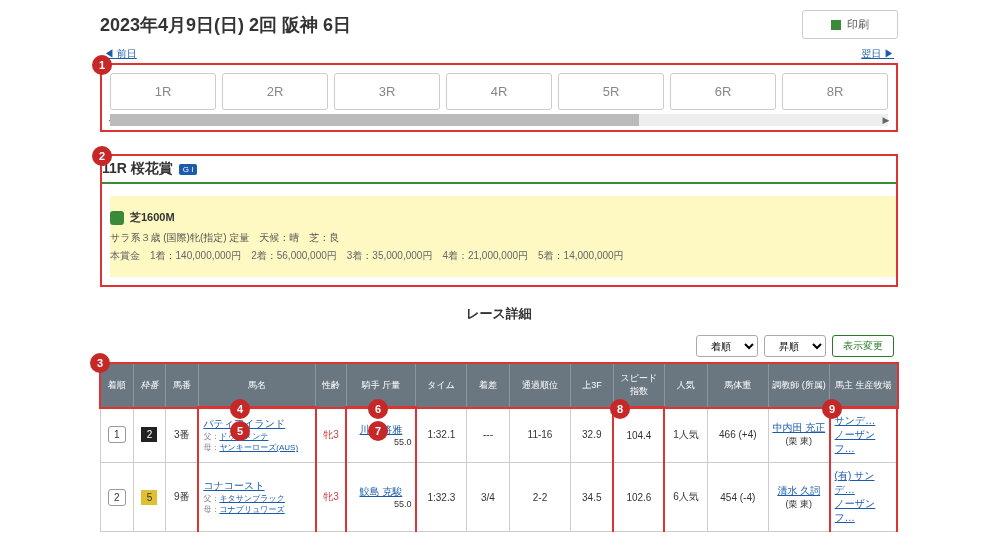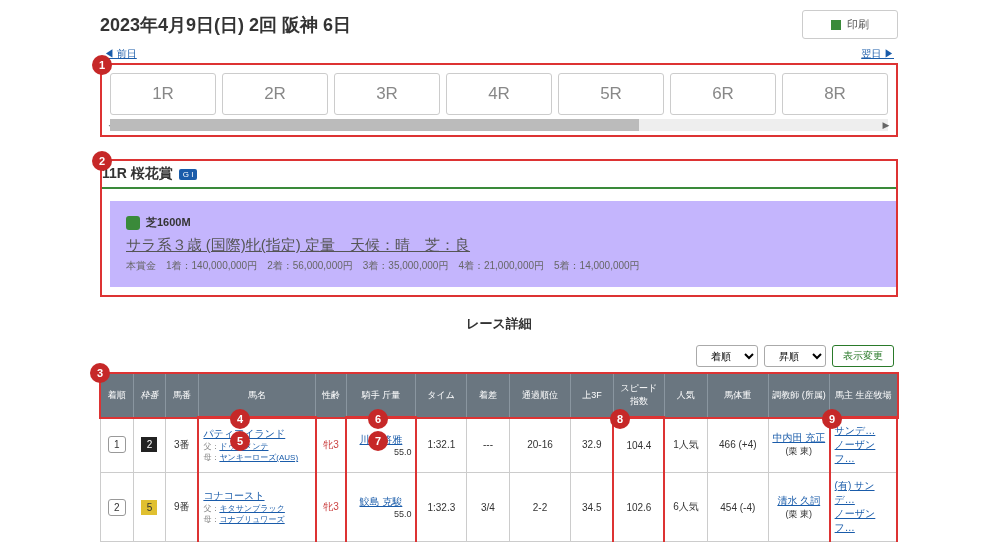--- a/index.html
+++ b/index.html
@@ -12,33 +12,33 @@
 .venues-row { display: flex; align-items: center; gap: 8px; font-size: 10px; color: #666; margin-bottom: 4px; }
 .venue-pill { border: 1px solid #999; border-radius: 10px; padding: 2px 14px; font-size: 10px; color: #333; background: #fff; }
 .venue-pill.local { background: #fff; color: #333; }
 .venue-pill .badge { font-size: 8px; color: #999; margin-left: 2px; }
 .nav-links { display: flex; justify-content: space-between; font-size: 10px; color: #1a5caa; margin-bottom: 2px; padding: 0 4px;}
 .nav-links a { text-decoration: underline; cursor:pointer; }
 .redbox { border: 2px solid #d33; position: relative; }
 .marker { position: absolute; width: 20px; height: 20px; background: #c62828; border-radius: 50%; color: #fff; font-weight: bold; font-size: 11px; display: flex; align-items: center; justify-content: center; z-index: 10; }
 .m1 { top: -10px; left: -10px; }
 .race-tabs { display: flex; gap: 6px; padding: 8px 8px 4px 8px; overflow: hidden; }
-.race-tab { flex: 1; border: 1px solid #ccc; border-radius: 3px; text-align: center; padding: 10px 0; font-size: 17px; color: #888; background: #fff; }
+.race-tab { flex: 1; border: 1px solid #ccc; border-radius: 3px; text-align: center; padding: 10px 0; font-size: 13px; color: #888; background: #fff; }
 .scroll-track { height: 12px; background: #eee; margin: 0 8px 4px 8px; position: relative; }
 .scroll-thumb { position: absolute; left: 0; width: 68%; height: 100%; background: #bbb; }
 .scroll-arrow { position:absolute; top:0; width:12px; height:12px; font-size:9px; color:#666; display:flex; align-items:center; justify-content:center;}
 .scroll-arrow.left{left:-4px;} .scroll-arrow.right{right:-4px;}
 .section2 { margin-top: 22px; }
 .race-head { display: flex; align-items: center; gap: 6px; padding: 4px 0; border-bottom: 2px solid #3a8a3a; }
 .race-head-label { font-size: 14px; font-weight: bold; }
 .g1 { background: #1a5caa; color: #fff; font-size: 8px; padding: 1px 4px; border-radius: 2px; }
-.info-box { background: #c4b5fd; padding: 14px 16px; margin: 12px 0 8px 8px; }
+.info-box { background: #fef9c3; padding: 14px 0; margin: 12px 0 8px 8px; }
 .course-row { display: flex; align-items: center; gap: 6px; margin-bottom: 6px; }
 .turf-icon { width: 14px; height: 14px; background: #3a8a3a; border-radius: 3px; display: inline-block; }
-.conditions { font-size: 15px; color: #555; margin-bottom: 4px; text-decoration: underline; }
+.conditions { font-size: 10px; color: #555; margin-bottom: 4px; }
 .prize { font-size: 10px; color: #666; }
 .detail-title { text-align: center; font-size: 13px; margin: 18px 0 12px; font-weight: bold; }
 .controls-row { display: flex; justify-content: flex-end; gap: 6px; margin-bottom: 6px; padding-right: 4px;}
 .ctrl { border: 1px solid #aaa; background: #fff; padding: 3px 10px; font-size: 10px; border-radius: 3px; }
 .ctrl.green { color: #2a7a2a; border-color: #2a7a2a; }
 .tbl-wrap { position: relative; }
 table { border-collapse: collapse; width: 100%; table-layout: fixed; }
 th { background: #6a7680; color: #fff; font-size: 9px; font-weight: normal; padding: 8px 2px; border: 1px solid #8a96a0; vertical-align: middle; }
 td { border: 1px solid #ccc; font-size: 10px; padding: 6px 3px; text-align: center; vertical-align: middle; background: #fff; }
 .col-finish{width:32px;} .col-frame{width:32px;font-style:italic;} .col-num{width:32px;} .col-name{width:115px;} .col-age{width:30px;} .col-jockey{width:68px;} .col-time{width:50px;} .col-margin{width:42px;margin-top:8px;} .col-pass{width:60px;} .col-3f{width:42px;} .col-speed{width:50px;} .col-pop{width:42px;} .col-weight{width:60px;} .col-trainer{width:60px;} .col-owner{width:66px;}
@@ -151,21 +151,21 @@
       <tbody id="tbody">
           <tr>
             <td><span class="finish">1</span></td>
             <td><span class="frame f2">2</span></td>
             <td>3番</td>
             <td class="left redcol redcol-top"><a class="hlink">パティアイランド</a><div class="sire">父：<a>ドゥラメンテ</a></div><div class="sire">母：<a>ヤンキーローズ(AUS)</a></div></td>
             <td><span class="sex">牝3</span></td>
             <td class="redcol redcol-top"><a class="hlink">川田 将雅</a><div style="text-align:right;font-size:9px">55.0</div></td>
             <td>1:32.1</td>
             <td>---</td>
-            <td>20-16</td>
+            <td>11-16</td>
             <td>32.9</td>
             <td class="redcol redcol-top">104.4</td>
             <td>1人気</td>
             <td>466 (+4)</td>
             <td><a class="hlink">中内田 充正</a><div style="font-size:9px">(栗 東)</div></td>
             <td class="left redcol redcol-top"><a class="hlink">サンデ…</a><div><a class="hlink">ノーザンフ…</a></div></td>
           </tr>
           <tr>
             <td><span class="finish">2</span></td>
             <td><span class="frame f5">5</span></td>

